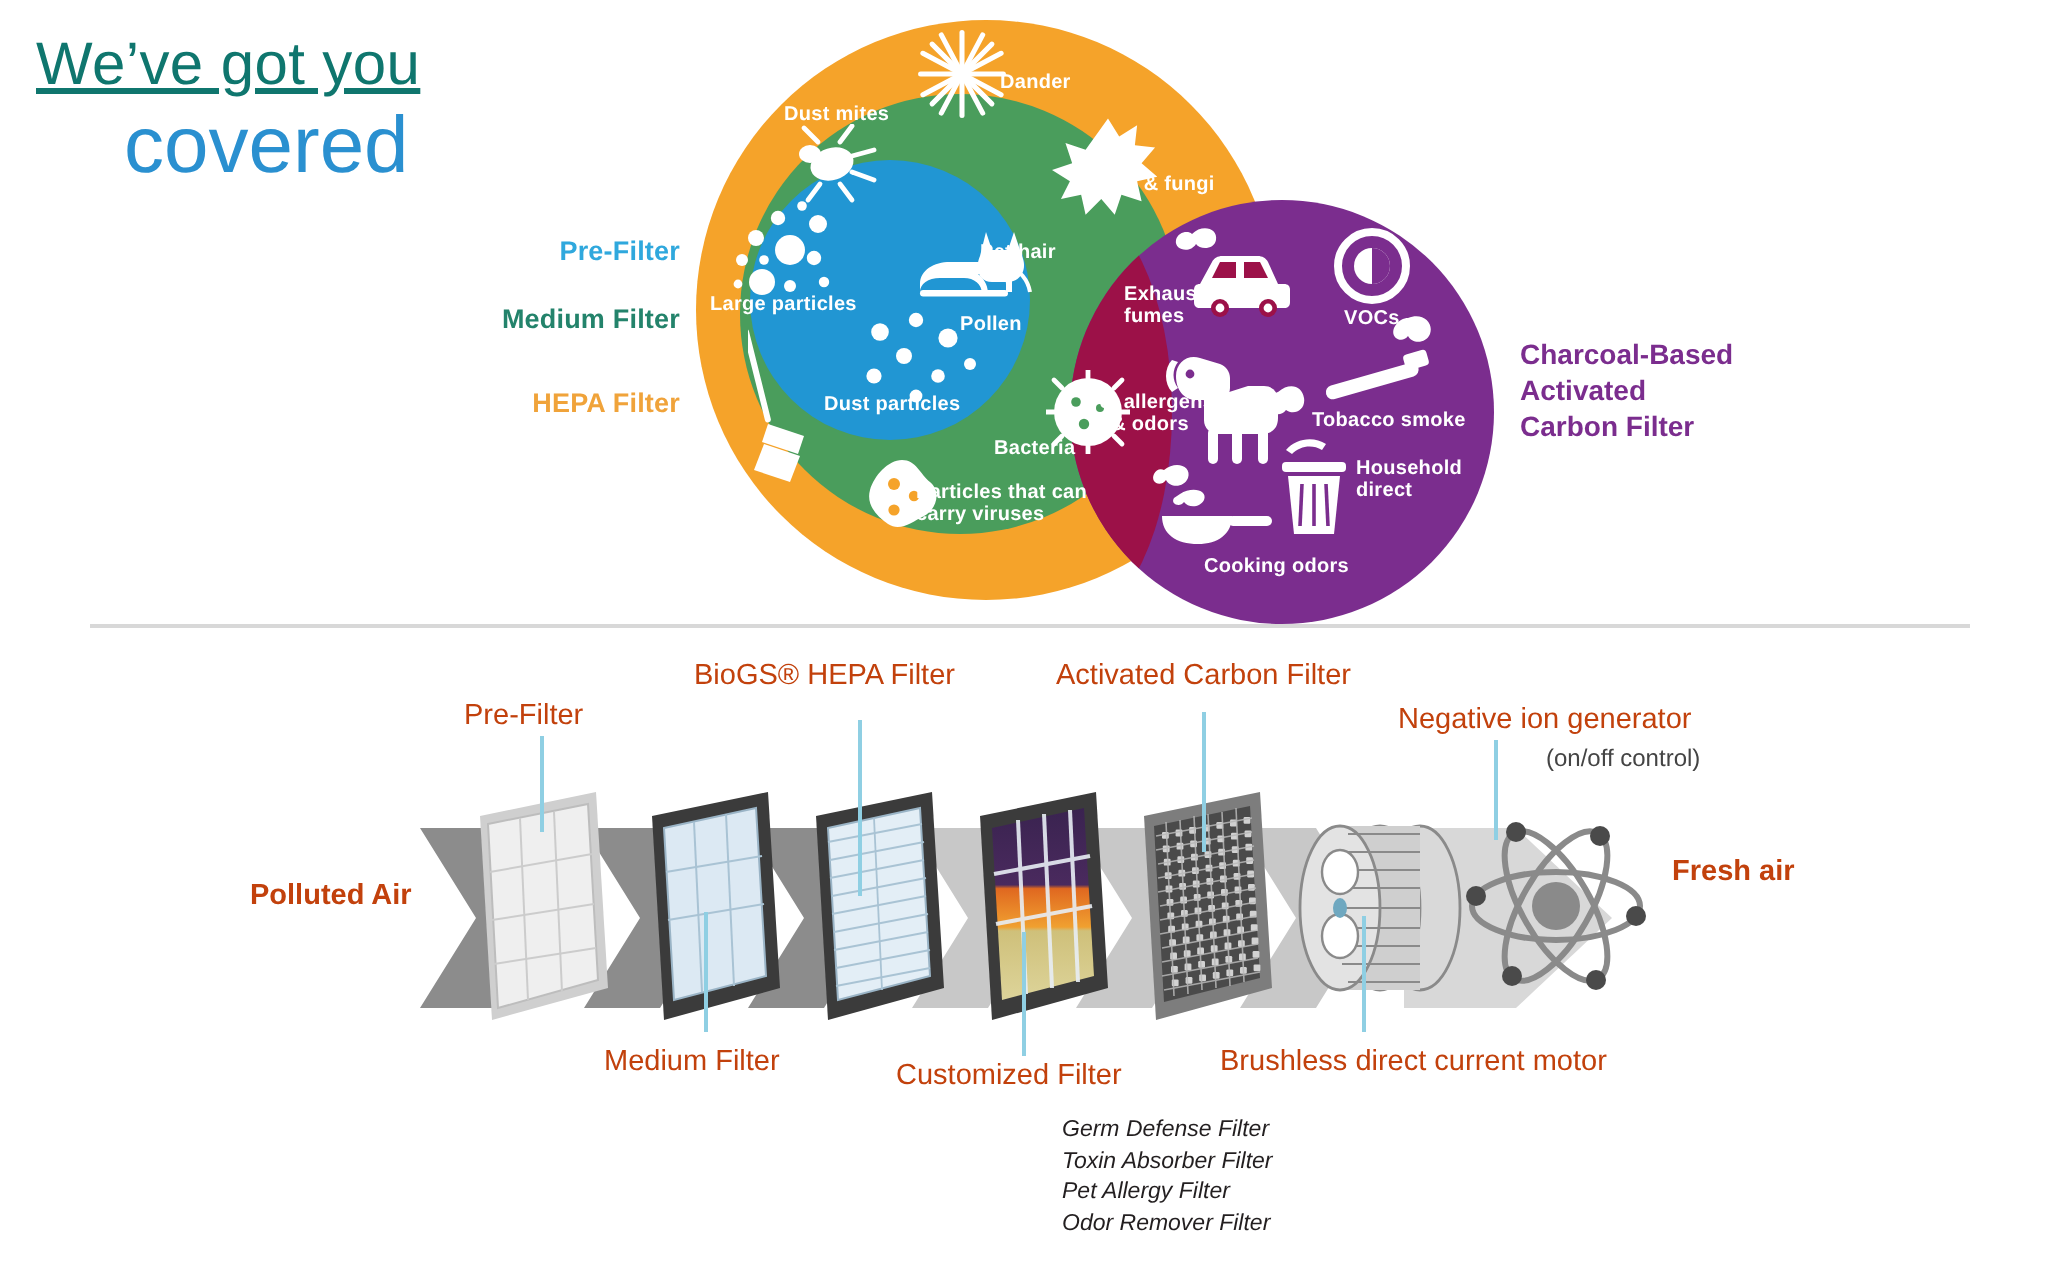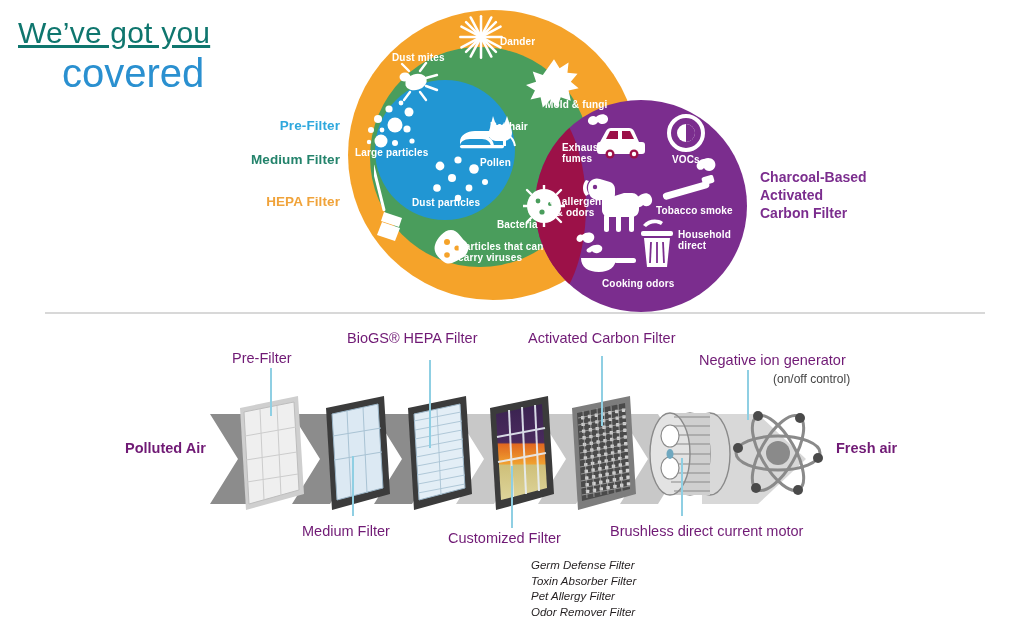--- a/index.html
+++ b/index.html
@@ -41,21 +41,21 @@
   .vlabel.wrap{white-space:normal;}
 
   .vicon{position:absolute;color:#ffffff;}
 
   
   #divider{position:absolute;left:45px;top:312px;width:940px;height:2px;
     background:#d8d8d8;}
 
   
   #flow{position:absolute;left:0;top:318px;width:1024px;height:315px;}
-  .flabel{position:absolute;font-size:14.5px;color:#701a75;white-space:nowrap;}
+  .flabel{position:absolute;font-size:14.5px;color:#c2410c;white-space:nowrap;}
   .flabel.sub{font-size:12px;color:#444;}
   .flabel.bold{font-weight:bold;font-size:14.5px;}
   .leader{position:absolute;width:2px;background:#8fcfe3;}
   .subitems{position:absolute;font-size:11.5px;font-style:italic;color:#231f20;line-height:15.5px;margin-left:20px;}
 </style>
 </head>
 <body>
 
 <div class="page">
 
@@ -255,21 +255,21 @@
         <path d="M12 5 c6-5 14-2 12 4 -2 5-9 5-11 1 -3 4-8 1-6-3 1-2 3-3 5-2z"></path>
         <path d="M20 17 c6-4 14-2 12 3 -2 4-8 4-10 1 -2 3-7 1-5-2z"></path>
         <path d="M4 28 l40 0 c0 9-7 14-17 14 -11 0-18-5-18-14 z" transform="translate(2,0)"></path>
         <rect x="44" y="28" width="22" height="5" rx="2.5"></rect>
       </g>
     </svg>
 
     <div class="vlabel" style="left:62px;top:50px;">Dust mites</div>
     <div class="vlabel" style="left:25px;top:145px;">Large particles</div>
     <div class="vlabel" style="left:170px;top:34px;">Dander</div>
-    <div class="vlabel" style="left:215px;top:97px;">Mold &amp; fungi</div>
+    <div class="vlabel" style="left:215px;top:85px;">Mold &amp; fungi</div>
     <div class="vlabel" style="left:160px;top:119px;">Pet hair</div>
     <div class="vlabel" style="left:150px;top:155px;">Pollen</div>
     <div class="vlabel" style="left:82px;top:195px;">Dust particles</div>
     <div class="vlabel" style="left:167px;top:217px;">Bacteria</div>
     <div class="vlabel wrap" style="left:128px;top:239px;width:96px;">Particles that can carry viruses</div>
     <div class="vlabel wrap" style="left:232px;top:140px;width:42px;text-align:left;">Exhaust fumes</div>
     <div class="vlabel wrap" style="left:212px;top:194px;width:66px;text-align:center;">Pet allergens &amp; odors</div>
     <div class="vlabel" style="left:342px;top:152px;">VOCs</div>
     <div class="vlabel" style="left:326px;top:203px;">Tobacco smoke</div>
     <div class="vlabel wrap" style="left:348px;top:227px;width:52px;">Household direct</div>
@@ -507,21 +507,21 @@
         <circle cx="8" cy="44" r="5"></circle>
           <circle cx="88" cy="54" r="5"></circle>
         <circle cx="28" cy="12" r="5"></circle>
           <circle cx="68" cy="86" r="5"></circle>
         <circle cx="70" cy="14" r="5"></circle>
           <circle cx="26" cy="84" r="5"></circle>
       </g>
     </svg>
 
     <div class="flabel bold" style="left:125px;top:122px;">Polluted Air</div>
-    <div class="flabel bold" style="left:836px;top:122px;text-align:center;">Fresh air</div>
+    <div class="flabel bold" style="left:836px;top:110px;text-align:center;">Fresh air</div>
 
     <div class="leader" style="left:270px;top:50px;height:48px;"></div>
     <div class="leader" style="left:352px;top:138px;height:60px;"></div>
     <div class="leader" style="left:429px;top:42px;height:88px;"></div>
     <div class="leader" style="left:511px;top:148px;height:62px;"></div>
     <div class="leader" style="left:601px;top:38px;height:70px;"></div>
     <div class="leader" style="left:681px;top:140px;height:58px;"></div>
     <div class="leader" style="left:747px;top:52px;height:50px;"></div>
 
     <div class="flabel" style="left:232px;top:32px;">Pre-Filter</div>

